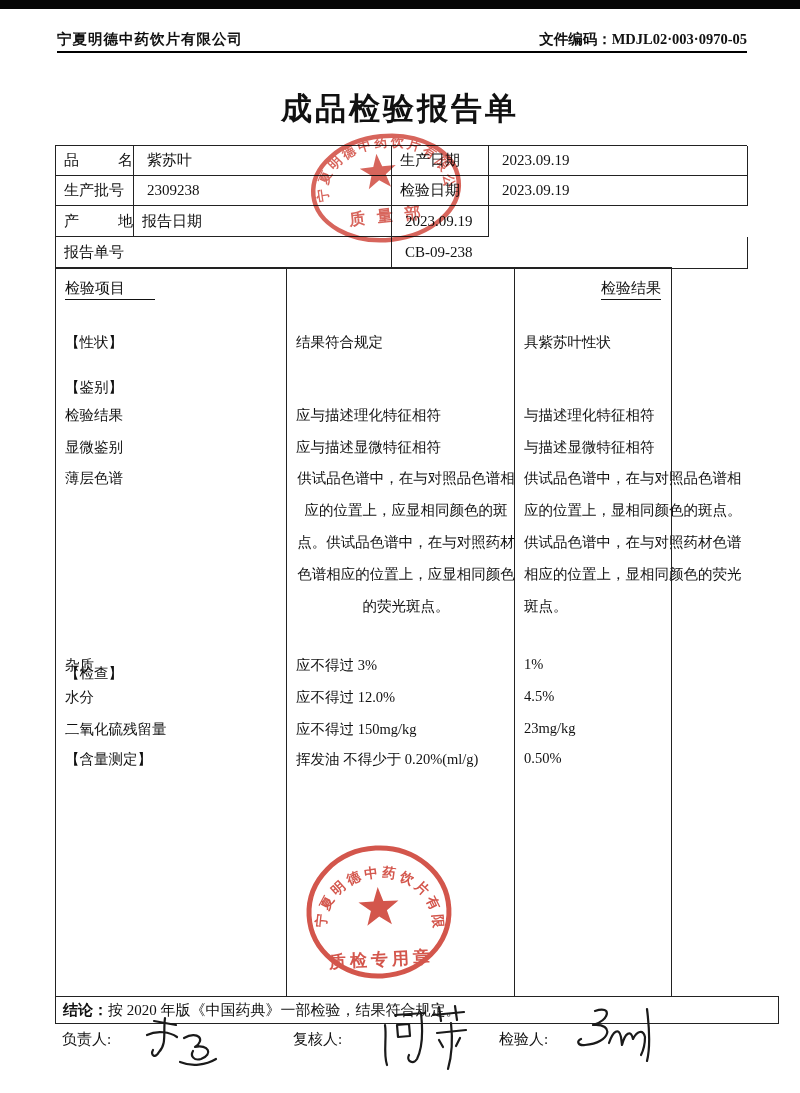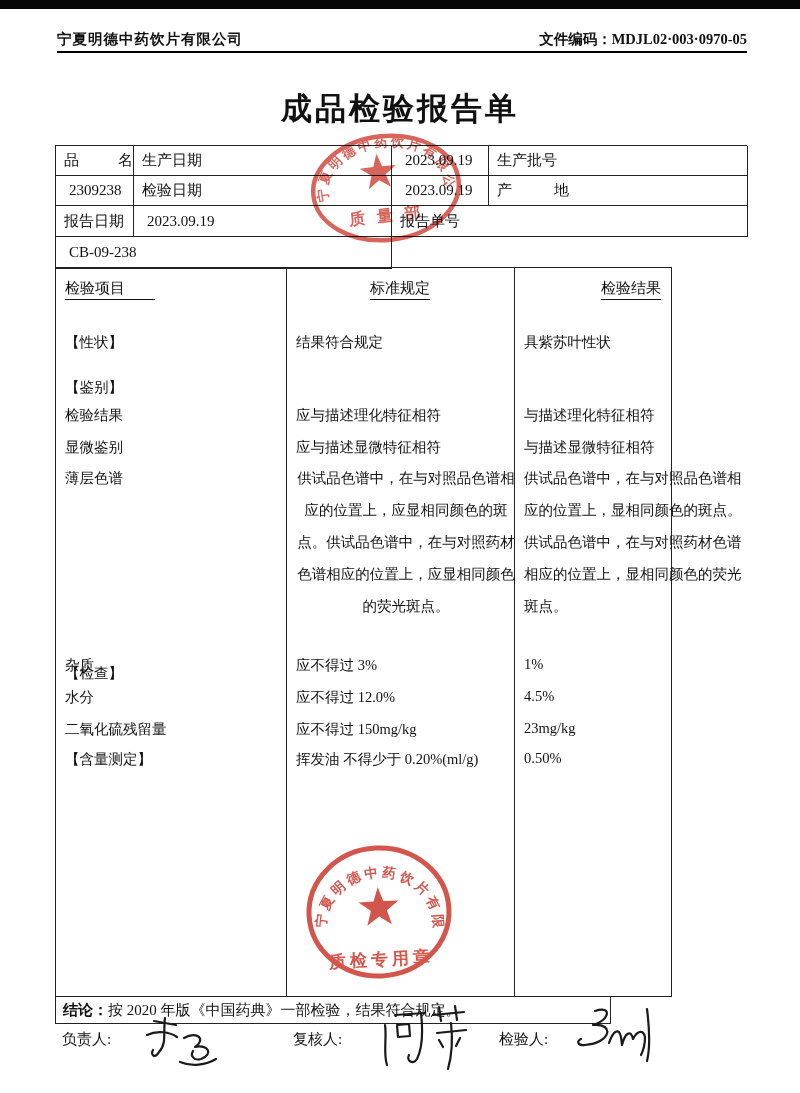--- a/index.html
+++ b/index.html
@@ -32,21 +32,21 @@
   
   .main-table{left:55px;top:267px;width:617px;height:730px;border:1px solid #222;box-sizing:border-box;}
   .vline{position:absolute;top:0;bottom:0;width:1px;background:#222;}
   .mt-line{position:absolute;font-size:14.5px;white-space:nowrap;}
   .mt-block{position:absolute;font-size:14.5px;line-height:32px;white-space:normal;}
   .mt-h{position:absolute;font-size:15px;}
   .uline{border-bottom:1px solid #111;padding-bottom:3px;}
   .ctr{text-align:center;}
 
   
-  .conclusion{left:55px;top:996px;width:556px;height:28px;border:1px solid #222;box-sizing:border-box;
+  .conclusion{left:55px;top:996px;width:724px;height:28px;border:1px solid #222;box-sizing:border-box;
       display:flex;align-items:center;padding-left:7px;font-size:15px;white-space:nowrap;}
   .conclusion b{font-weight:bold;}
   .signer{top:1030px;font-size:15px;white-space:nowrap;}
   .sig-svg{position:absolute;}
   .sig-svg path{stroke:#1a1a1a;stroke-width:2.2;fill:none;stroke-linecap:round;stroke-linejoin:round;}
 
   
   .stamp{pointer-events:none;mix-blend-mode:multiply;}
   .stamp-top{left:309px;top:131px;width:154px;height:114px;transform:rotate(-6deg);opacity:.82;}
   .stamp-bottom{left:305px;top:843px;width:148px;height:139px;transform:rotate(-3deg);opacity:.9;}
@@ -63,20 +63,21 @@
     <span>文件编码：</span><span>MDJL02·003·0970-05</span>
   </div>
   <div class="abs head-rule"></div>
 
   <div class="abs title">成品检验报告单</div>
 
   <div class="abs info-table">
     <div class="cell">
         <span class="jspread">品名</span>
       </div>
+    <div class="cell val">紫苏叶</div>
     <div class="cell">生产日期</div>
     <div class="cell val">2023.09.19</div>
 
     <div class="cell">生产批号</div>
     <div class="cell val">2309238</div>
     <div class="cell">检验日期</div>
     <div class="cell val">2023.09.19</div>
 
     <div class="cell">
         <span class="jspread">产地</span>
@@ -87,23 +88,20 @@
     <div class="cell span2">报告单号</div>
     <div class="cell val span2">CB-09-238</div>
   </div>
 
   <div class="abs main-table">
     <div class="vline" style="left:230px;"></div>
     <div class="vline" style="left:458px;"></div>
 
     <div class="mt-h" style="left:9px;top:11px;">
       <span class="uline" style="padding-right:30px;">检验项目</span>
-    </div>
-    <div class="mt-h ctr" style="left:231px;top:11px;width:226px;">
-      <span class="uline">标准规定</span>
     </div>
     <div class="mt-h ctr" style="left:459px;top:11px;width:232px;">
       <span class="uline">检验结果</span>
     </div>
 
     <div class="mt-line" style="left:9px;top:65px;">【性状】</div>
     <div class="mt-line" style="left:9px;top:110px;">【鉴别】</div>
     <div class="mt-line" style="left:9px;top:138px;">检验结果</div>
     <div class="mt-line" style="left:9px;top:170px;">显微鉴别</div>
     <div class="mt-line" style="left:9px;top:201px;">薄层色谱</div>

